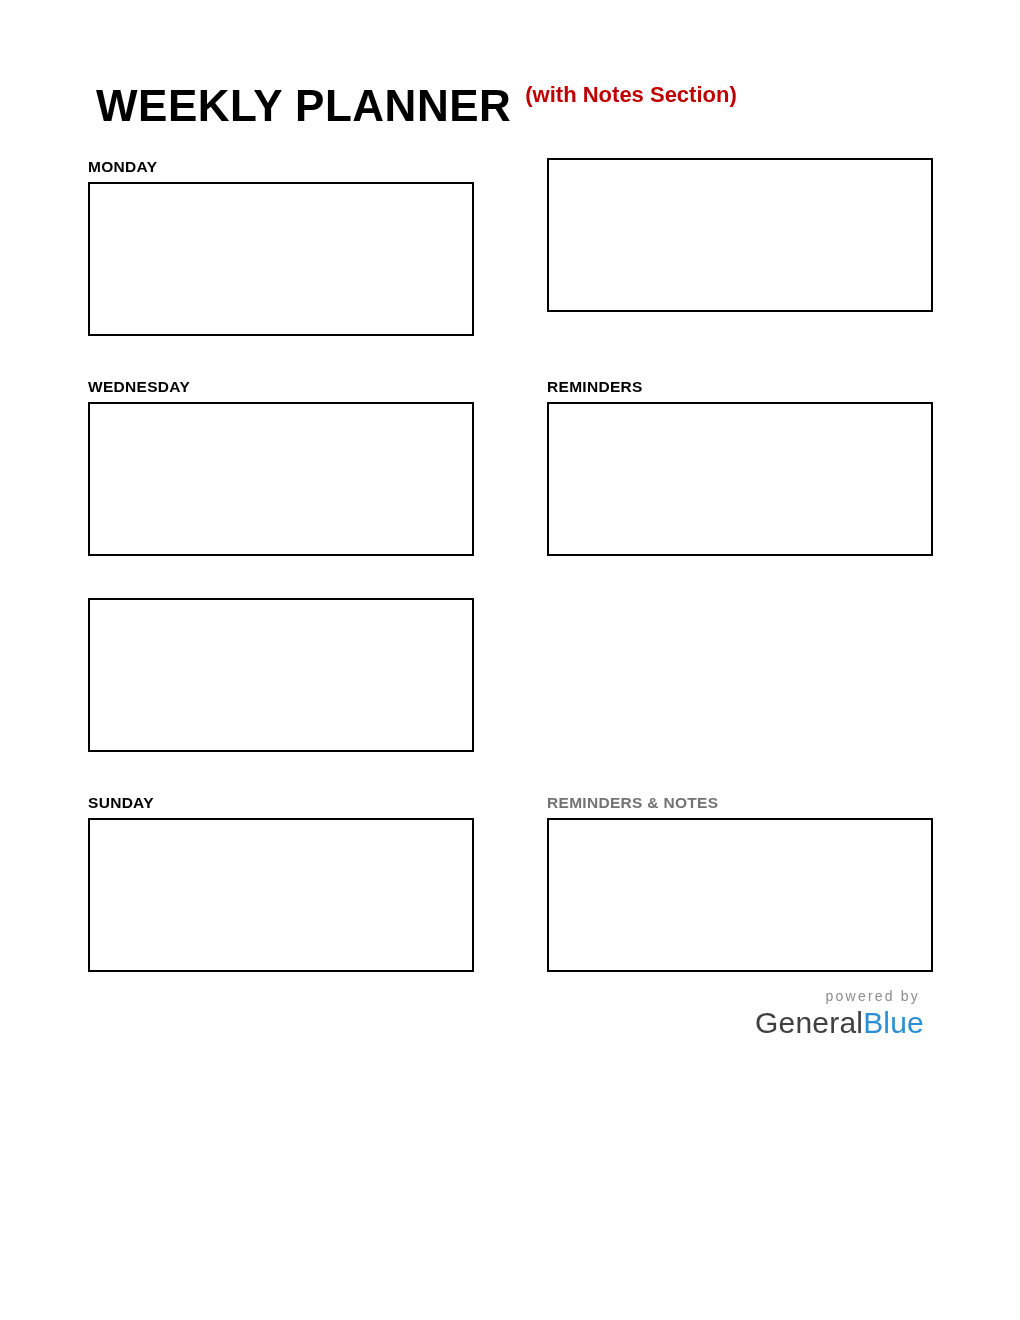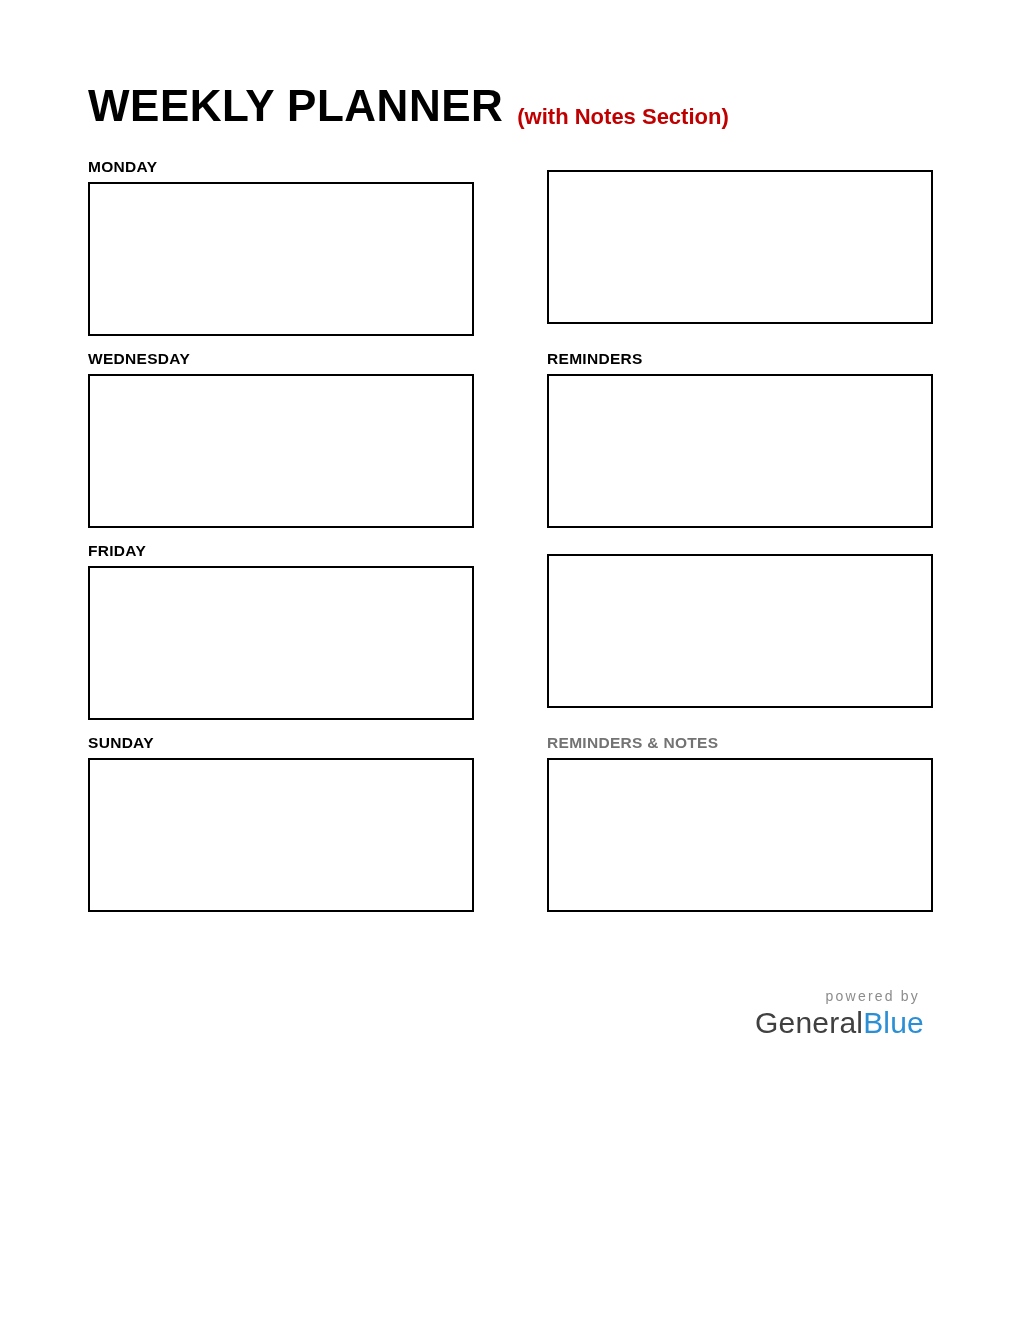--- a/index.html
+++ b/index.html
@@ -18,24 +18,24 @@
   .page {
     position: absolute;
     left: 0;
     top: 0;
     width: 1020px;
     height: 1320px;
     background: #ffffff;
   }
   .title-row {
     position: absolute;
-    left: 88px;
+    left: 96px;
     top: 84px;
     display: flex;
-    align-items: flex-end;
+    align-items: flex-start;
     white-space: nowrap;
   }
   .title-main {
     font-size: 44px;
     font-weight: bold;
     letter-spacing: 0.5px;
     color: #000000;
     line-height: 1;
   }
   .title-sub {
@@ -47,22 +47,21 @@
   }
   .grid {
     position: absolute;
     left: 88px;
     top: 158px;
     width: 845px;
   }
   .row {
     display: flex;
     justify-content: space-between;
-    margin-bottom: 14px;
-    align-items: center;
+    margin-bottom: 42px;
   }
   .cell {
     width: 386px;
   }
   .cell-label {
     font-size: 15.5px;
     font-weight: bold;
     letter-spacing: 0.3px;
     color: #000000;
     margin-bottom: 6px;
@@ -132,24 +131,20 @@
         <div class="cell-box"></div>
       </div>
       <div class="cell">
         <span class="cell-label">REMINDERS</span>
         <div class="cell-box"></div>
       </div>
     </div>
 
     <div class="row">
       <div class="cell">
-        <span class="cell-label">FRIDAY</span>
-        <div class="cell-box"></div>
-      </div>
-      <div class="cell">
         <div class="cell-box"></div>
       </div>
     </div>
 
     <div class="row">
       <div class="cell">
         <span class="cell-label">SUNDAY</span>
         <div class="cell-box"></div>
       </div>
       <div class="cell">

